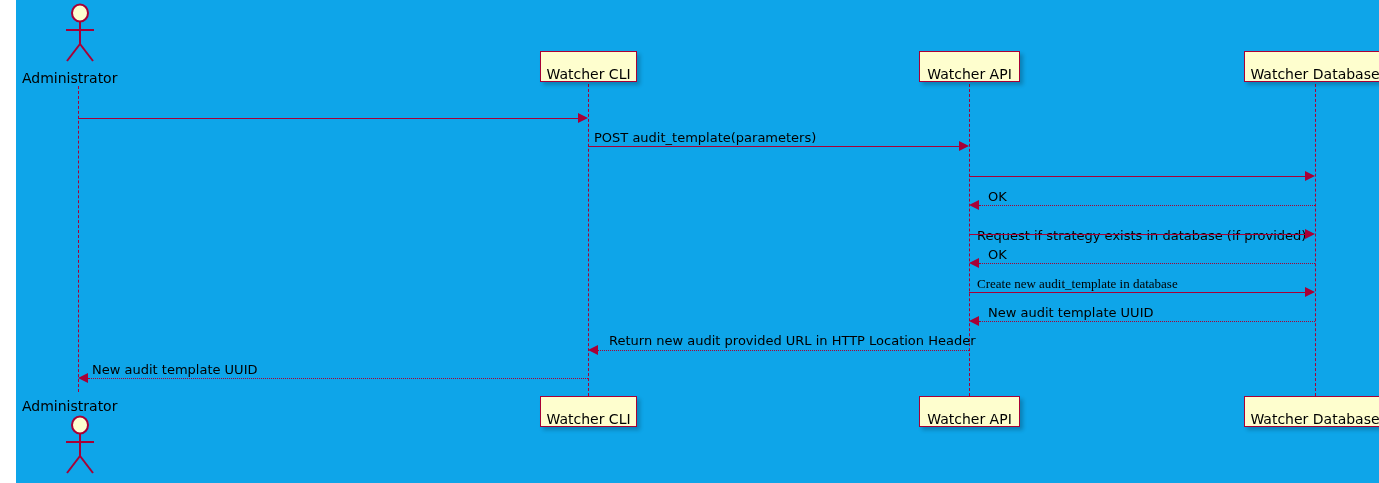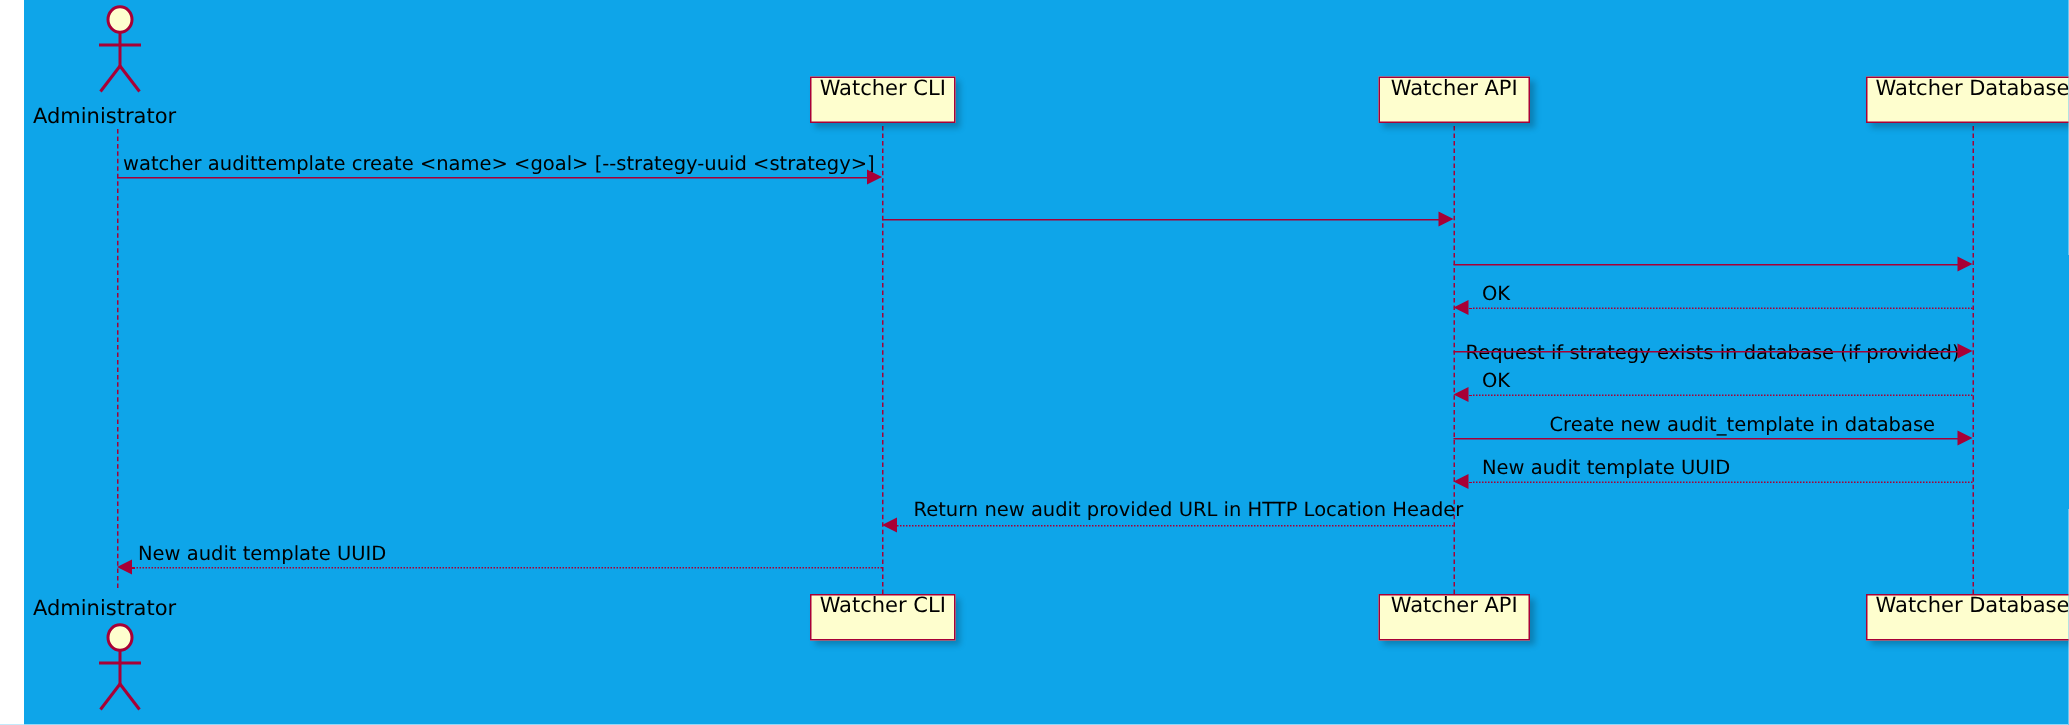--- a/index.html
+++ b/index.html
@@ -24,21 +24,21 @@
     border-left: 1px dashed #A80036;
     top: 0;
   }
   .participant-box {
     position: absolute;
     background: #FEFECE;
     border: 1.5px solid #A80036;
     box-shadow: 3px 3px 4px rgba(0,0,0,0.22);
     box-sizing: border-box;
     display: flex;
-    align-items: flex-start;
+    align-items: flex-end;
     justify-content: center;
     color: #000000;
     font-size: 14px;
     line-height: 1;
     white-space: nowrap;
     padding: 0 10px;
   }
   .actor-label {
     position: absolute;
     color: #000000;
@@ -105,43 +105,43 @@
   <div class="participant-box" style="left:524px; top:51px; width:97px; height:31px;">
     <span>Watcher CLI</span>
   </div>
   <div class="participant-box" style="left:903px; top:51px; width:101px; height:31px;">
     <span>Watcher API</span>
   </div>
   <div class="participant-box" style="left:1228px; top:51px; width:142px; height:31px;">
     <span>Watcher Database</span>
   </div>
 
-  <div class="msg-label" style="left:66px; top:103px;">watcher audittemplate create &lt;name&gt; &lt;goal&gt; [--strategy-uuid &lt;strategy&gt;]</div>
   <div class="msg" style="left:62px; top:118px; width:502px;"></div>
   <div class="arrowhead right" style="left:562px; top:113px;"></div>
 
+  <div class="msg-label" style="left:578px; top:131px;">POST audit_template(parameters)</div>
   <div class="msg" style="left:572px; top:146px; width:373px;"></div>
   <div class="arrowhead right" style="left:943px; top:141px;"></div>
 
   <div class="msg" style="left:953px; top:176px; width:338px;"></div>
   <div class="arrowhead right" style="left:1289px; top:171px;"></div>
 
   <div class="msg-label" style="left:972px; top:190px;">OK</div>
   <div class="msg dotted" style="left:963px; top:205px; width:336px;"></div>
   <div class="arrowhead left" style="left:953px; top:200px;"></div>
 
   <div class="msg-label" style="left:961px; top:229px;">Request if strategy exists in database (if provided)</div>
   <div class="msg" style="left:953px; top:234px; width:338px;"></div>
   <div class="arrowhead right" style="left:1289px; top:229px;"></div>
 
   <div class="msg-label" style="left:972px; top:248px;">OK</div>
   <div class="msg dotted" style="left:963px; top:263px; width:336px;"></div>
   <div class="arrowhead left" style="left:953px; top:258px;"></div>
 
-  <div class="msg-label" style="left:1017px; top:277px;">Create new audit_template in database</div>
+  <div class="msg-label" style="left:961px; top:277px;font-family:Liberation Serif, serif;">Create new audit_template in database</div>
   <div class="msg" style="left:953px; top:292px; width:338px;"></div>
   <div class="arrowhead right" style="left:1289px; top:287px;"></div>
 
   <div class="msg-label" style="left:972px; top:306px;">New audit template UUID</div>
   <div class="msg dotted" style="left:963px; top:321px; width:336px;"></div>
   <div class="arrowhead left" style="left:953px; top:316px;"></div>
 
   <div class="msg-label" style="left:593px; top:334px;">Return new audit provided URL in HTTP Location Header</div>
   <div class="msg dotted" style="left:582px; top:350px; width:371px;"></div>
   <div class="arrowhead left" style="left:572px; top:345px;"></div>

